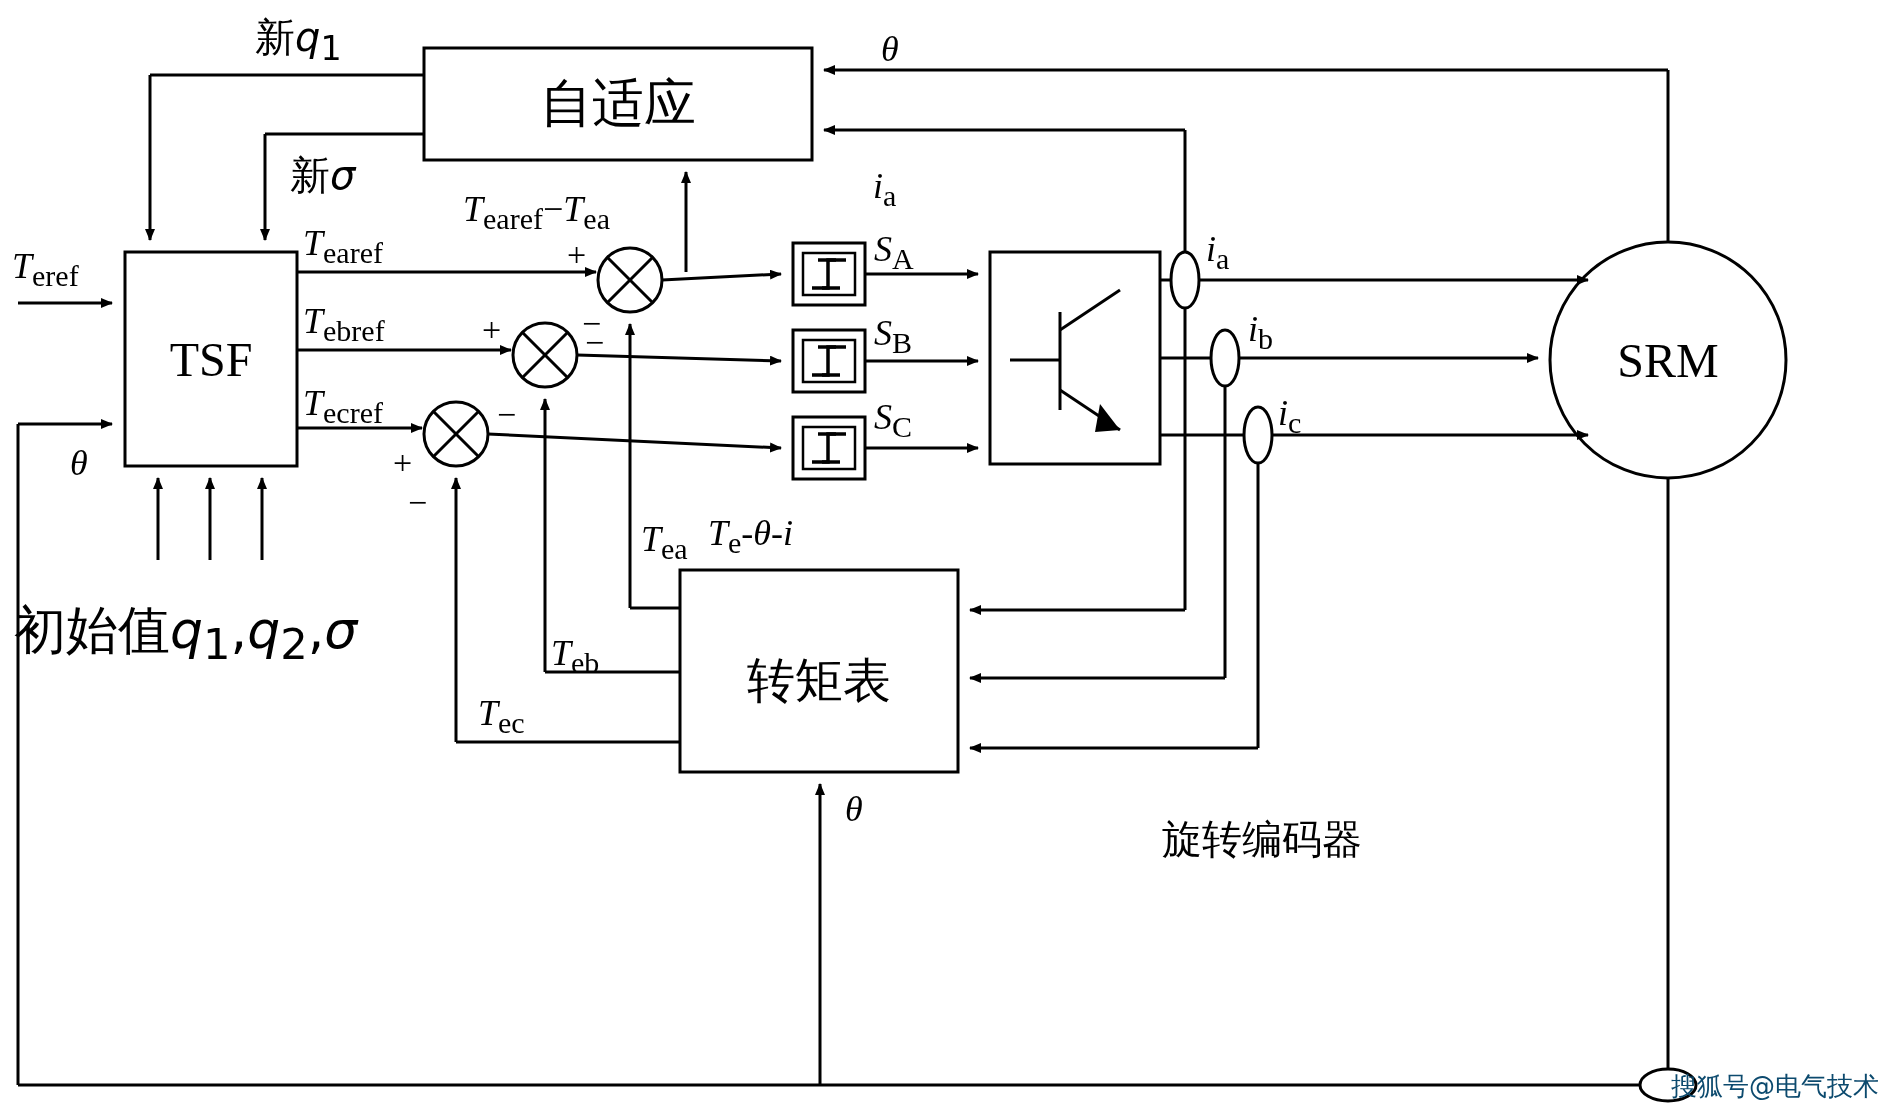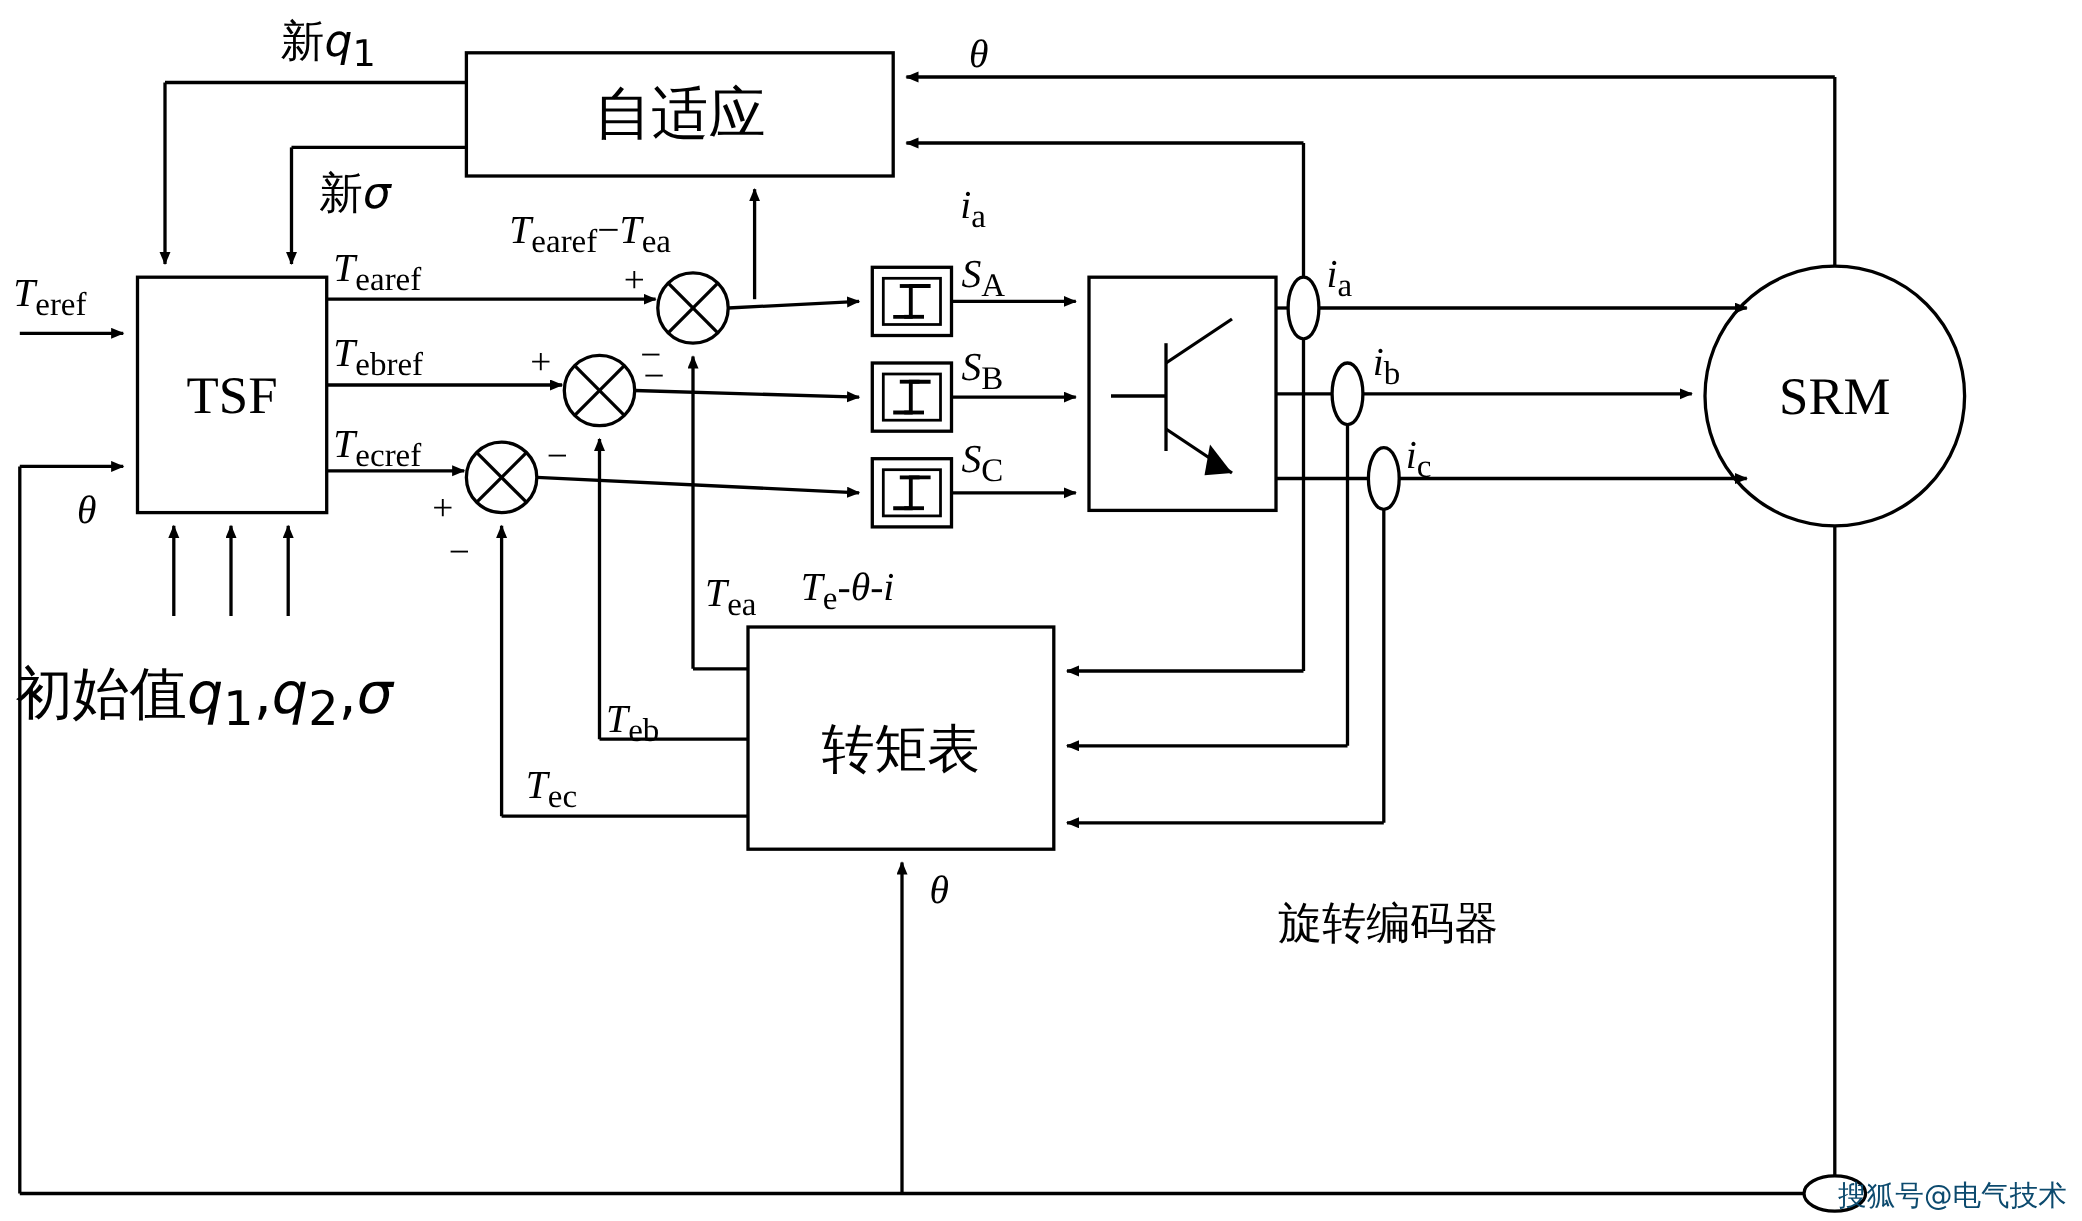--- a/index.html
+++ b/index.html
@@ -171,21 +171,21 @@
       <div class="lbl" style="left: 70px; top: 442px; font-size: 36px;"><i>θ</i></div>
       <div class="lbl cn" style="left: 14px; top: 596px; font-size: 52px;">初始值<i>q</i><sub>1</sub>,<i>q</i><sub>2</sub>,<i>σ</i></div>
       <div class="lbl" style="left: 873px; top: 165px; font-size: 36px;"><i>i</i><sub>a</sub></div>
       <div class="lbl" style="left: 874px; top: 228px; font-size: 36px;"><i>S</i><sub>A</sub></div>
       <div class="lbl" style="left: 874px; top: 312px; font-size: 36px;"><i>S</i><sub>B</sub></div>
       <div class="lbl" style="left: 874px; top: 396px; font-size: 36px;"><i>S</i><sub>C</sub></div>
       <div class="lbl" style="left: 1206px; top: 228px; font-size: 36px;"><i>i</i><sub>a</sub></div>
       <div class="lbl" style="left: 1248px; top: 308px; font-size: 36px;"><i>i</i><sub>b</sub></div>
       <div class="lbl" style="left: 1278px; top: 392px; font-size: 36px;"><i>i</i><sub>c</sub></div>
       <div class="lbl" style="left: 641px; top: 518px; font-size: 36px;"><i>T</i><sub>ea</sub></div>
-      <div class="lbl" style="left: 728px; top: 512px; font-size: 36px;"><i>T</i><sub>e</sub>-<i>θ</i>-<i>i</i></div>
+      <div class="lbl" style="left: 708px; top: 512px; font-size: 36px;"><i>T</i><sub>e</sub>-<i>θ</i>-<i>i</i></div>
       <div class="lbl" style="left: 551px; top: 632px; font-size: 36px;"><i>T</i><sub>eb</sub></div>
       <div class="lbl" style="left: 478px; top: 692px; font-size: 36px;"><i>T</i><sub>ec</sub></div>
       <div class="lbl" style="left: 845px; top: 788px; font-size: 36px;"><i>θ</i></div>
       <div class="lbl cn" style="left: 1162px; top: 812px; font-size: 40px;">旋转编码器</div>
     </div>
 
   <div class="wm">搜狐号@电气技术</div>
 </div>
 
 </body></html>

